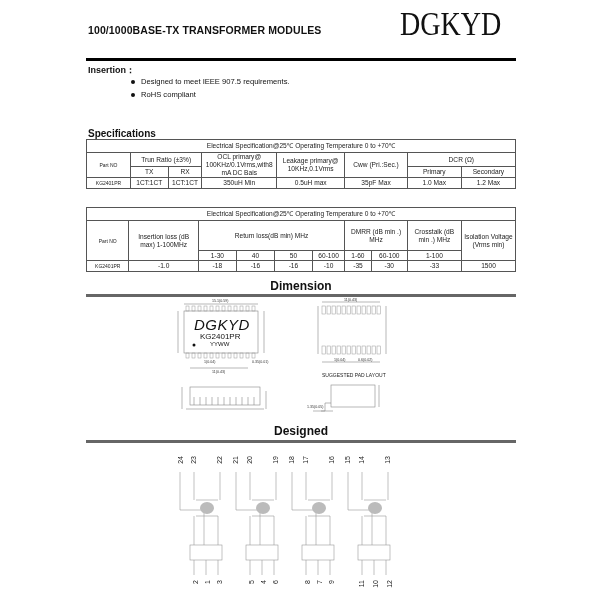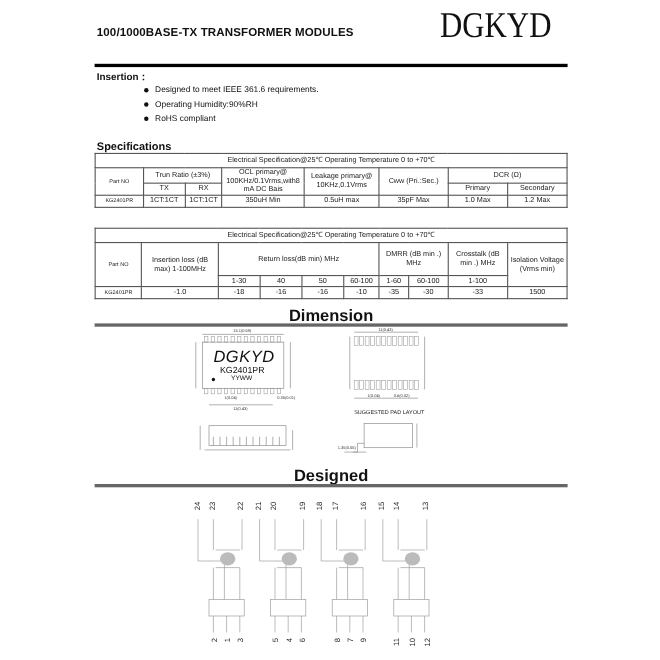--- a/index.html
+++ b/index.html
@@ -9,37 +9,36 @@
   .brand { left:400px; top:6px; font-family:"Liberation Serif", serif; font-size:33px; letter-spacing:0px; transform:scaleX(0.85); transform-origin:left top; }
   .rule-thick { left:86px; top:58px; width:430px; height:3px; background:#000; }
   .features-h { left:88px; top:64px; font-size:9px; font-weight:bold; }
   .feat-list { left:131px; top:75px; font-size:7.6px; line-height:13px; }
   .feat-list div { position:relative; padding-left:10px; }
   .feat-list div::before { content:""; position:absolute; left:0; top:5px; width:4px; height:4px; border-radius:50%; background:#111; }
   .spec-h { left:88px; top:128px; font-size:10px; font-weight:bold; }
   table.spec { position:absolute; border-collapse:collapse; font-size:6.6px; text-align:center; color:#222; }
   table.spec td { border:1px solid #555; padding:0 1px; line-height:8px; vertical-align:middle; }
   table.spec .sm { font-size:5px; }
-  .sec-title { font-size:15px; font-weight:bold; text-align:center; }
+  .sec-title { font-size:12px; font-weight:bold; text-align:center; }
   .rule-grey { height:3px; background:#666; }
   .dim-lbl { font-size:3.6px; color:#333; }
   .pad-cap { font-size:5px; color:#222; }
   .pin { font-size:7px; color:#222; writing-mode:vertical-rl; transform:rotate(180deg); }
 </style>
 </head>
 <body>
 
 <div class="abs title">100/1000BASE-TX TRANSFORMER MODULES</div>
 <div class="abs brand">DGKYD</div>
 <div class="abs rule-thick"></div>
 
 <div class="abs features-h">Insertion：</div>
 <div class="abs feat-list">
-  <div>Designed to meet IEEE 361.6 requirements.</div>
-  <div>Operating Humidity:90%RH</div>
+  <div>Designed to meet IEEE 907.5 requirements.</div>
   <div>RoHS compliant</div>
 </div>
 
 <div class="abs spec-h">Specifications</div>
 
 <table class="spec" style="left:86px; top:139px; width:430px;">
   <tbody>
       <tr style="height:13px;">
     <td colspan="9">Electrical Specification@25℃   Operating Temperature 0 to +70℃</td>
   </tr>

